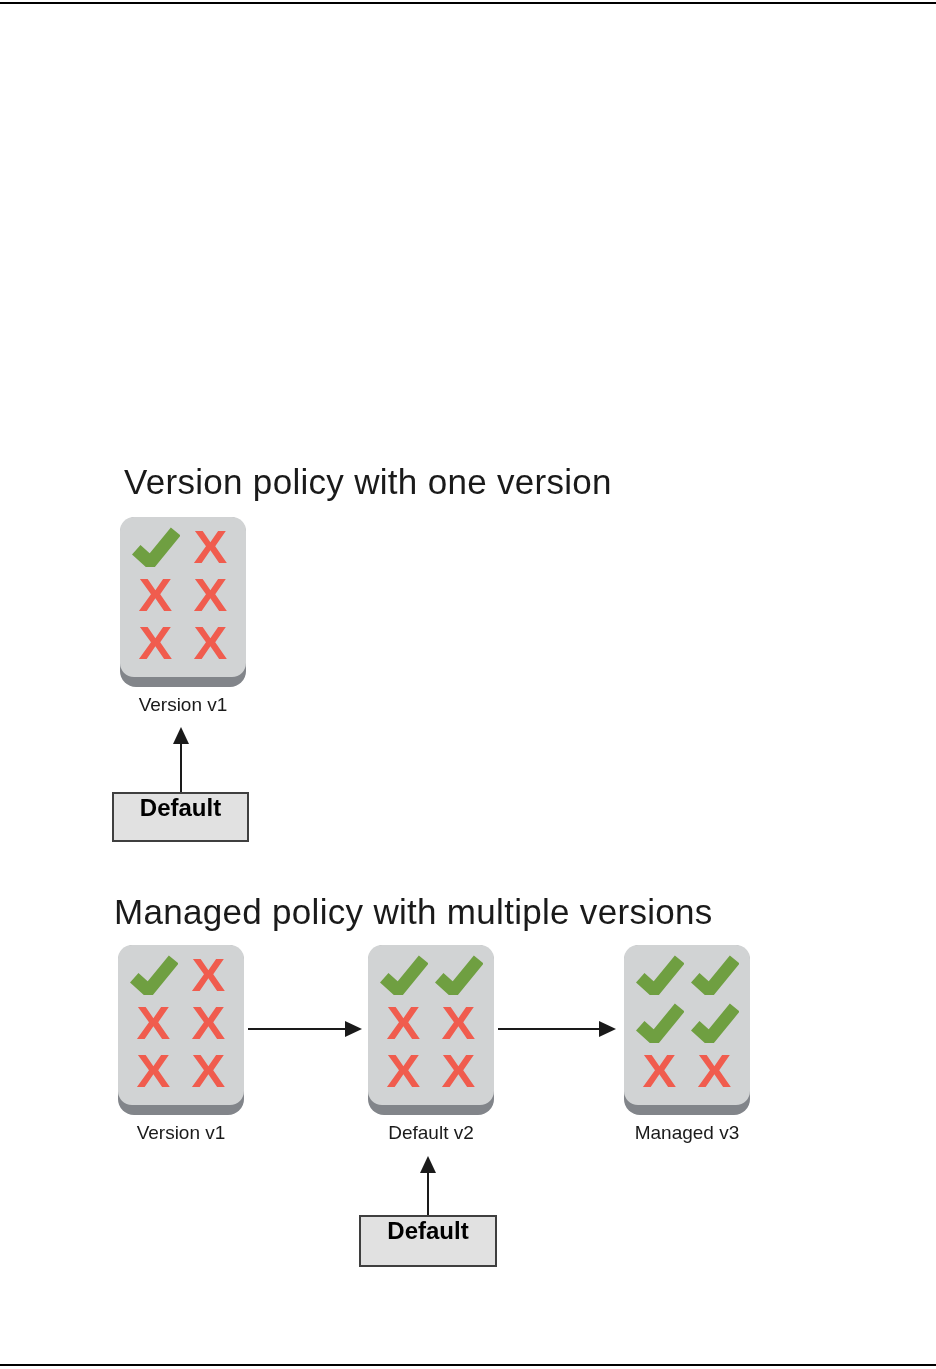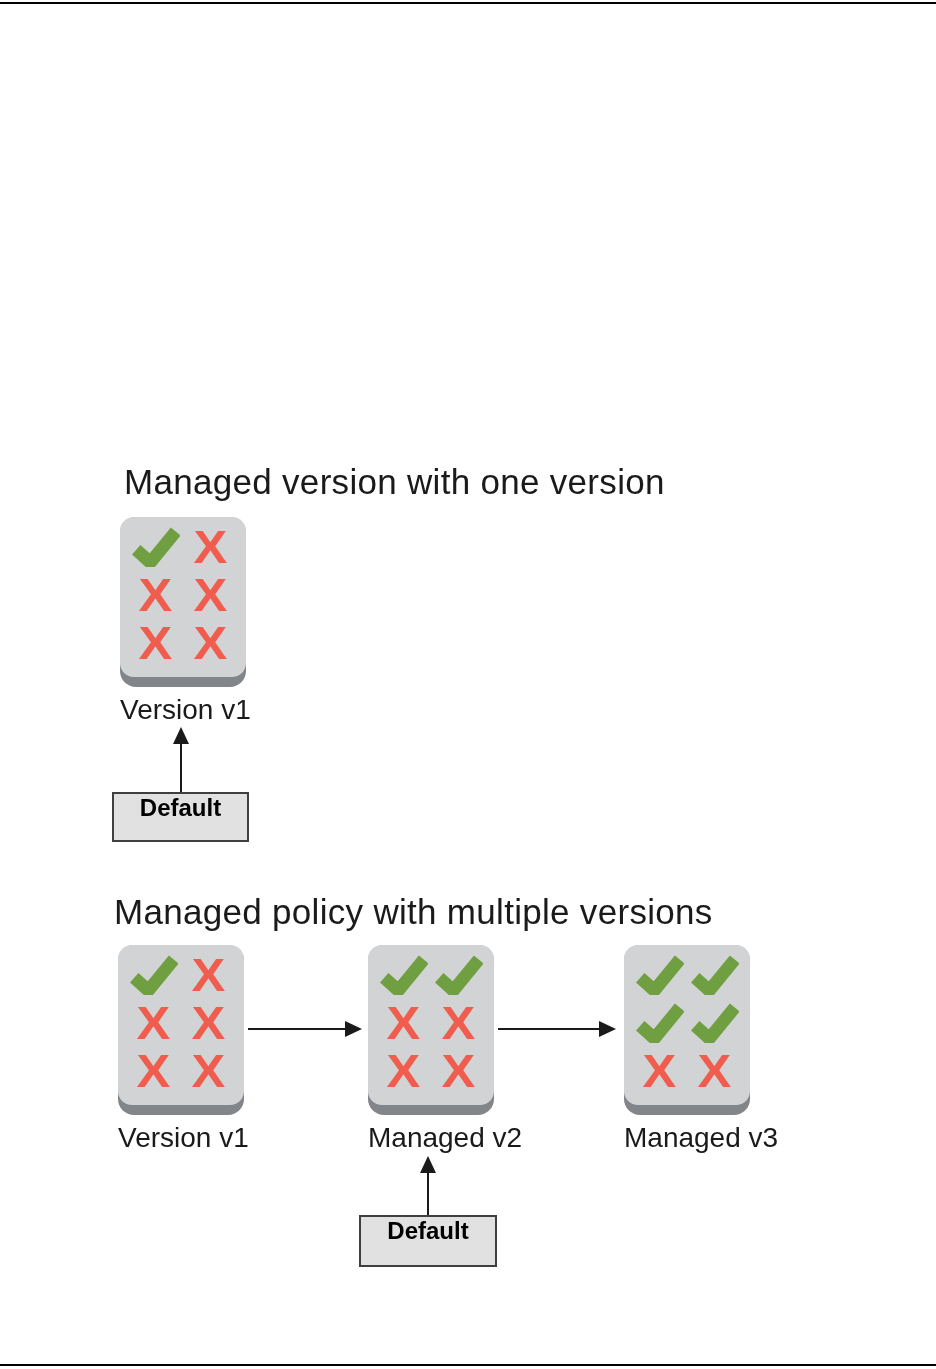--- a/index.html
+++ b/index.html
@@ -60,21 +60,21 @@
     font-size: 46px;
     line-height: 1;
     transform: scaleX(1.1);
   }
   .mark.check svg { display: block; }
 
   .version-label {
     position: absolute;
     width: 126px;
     text-align: center;
-    font-size: 28px;
+    font-size: 19px;
     color: var(--text, #1a1a1a);
     white-space: nowrap;
   }
 
   .varrow-line {
     position: absolute;
     width: 2px;
     background: var(--arrow, #1a1a1a);
   }
   .varrow-head {
@@ -109,21 +109,21 @@
   }
 </style>
 </head>
 <body>
 
 <div class="page">
 
   <div class="rule top"></div>
   <div class="rule bottom"></div>
 
-  <div class="title" style="left:124px; top:462px;">Managed version with one version</div>
+  <div class="title" style="left:124px; top:462px;">Version policy with one version</div>
 
   <div class="policy-card" style="left:120px; top:517px;">
     <div class="card-body">
         <span class="mark check">
           <svg width="48" height="40" viewBox="0 0 34 28">
             <path d="M3 16 L13 25 L31 3" fill="none" stroke="#6f9f41" stroke-width="9"></path>
           </svg>
         </span>
         <span class="mark x">X</span>
         <span class="mark x">X</span>
@@ -174,21 +174,21 @@
           <svg width="48" height="40" viewBox="0 0 34 28">
             <path d="M3 16 L13 25 L31 3" fill="none" stroke="#6f9f41" stroke-width="9"></path>
           </svg>
         </span>
         <span class="mark x">X</span>
         <span class="mark x">X</span>
         <span class="mark x">X</span>
         <span class="mark x">X</span>
       </div>
   </div>
-  <div class="version-label" style="left:368px; top:1122px;">Managed v2</div>
+  <div class="version-label" style="left:368px; top:1122px;">Default v2</div>
 
   <div class="harrow-line" style="left:498px; top:1028px; width:103px;"></div>
   <div class="harrow-head" style="left:599px; top:1021px;"></div>
 
   <div class="policy-card" style="left:624px; top:945px;">
     <div class="card-body">
         <span class="mark check">
           <svg width="48" height="40" viewBox="0 0 34 28">
             <path d="M3 16 L13 25 L31 3" fill="none" stroke="#6f9f41" stroke-width="9"></path>
           </svg>

